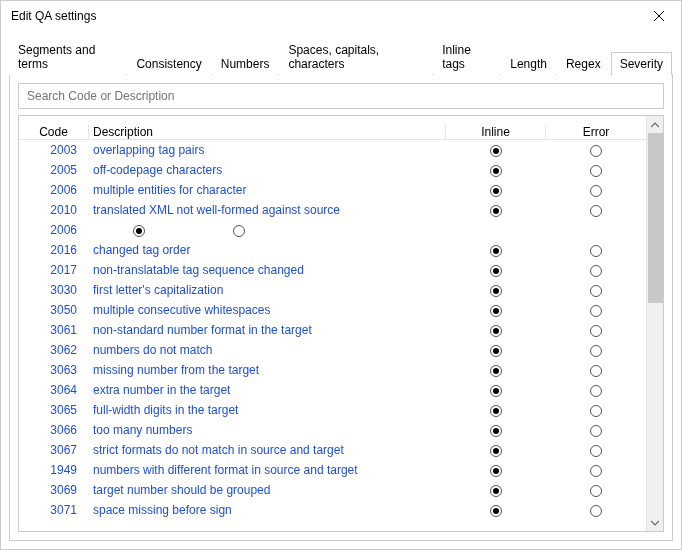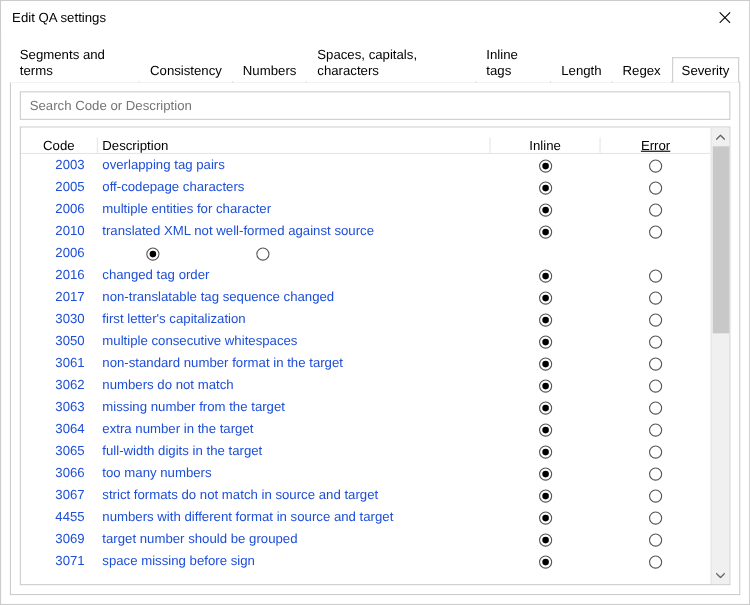--- a/index.html
+++ b/index.html
@@ -103,21 +103,21 @@
   .col-code   { width: 70px; text-align: center; }
   .col-desc   { flex: 1; }
   .col-warn   { width: 100px; text-align: center; }
   .col-err    { width: 100px; text-align: center; }
   .grid-header > div {
     border-right: 1px solid #e5e5e5;
     padding: 0 4px;
     font-weight: 400;
     color: #000;
   }
-  .grid-header > div:last-child { border-right: none; text-decoration: underline; }
+  .grid-header > div:last-child { border-right: none; }
   .rows {
     overflow: hidden;
   }
   .row {
     display: flex;
     align-items: center;
     height: 20px;
     color: #1d4ed8;
   }
   .row .cell { padding: 0 4px; }
@@ -296,21 +296,21 @@
               <div class="cell col-warn"><span class="radio checked"></span></div>
               <div class="cell col-err"><span class="radio"></span></div>
             </div>
             <div class="row">
               <div class="cell col-code">3067</div>
               <div class="cell col-desc">strict formats do not match in source and target</div>
               <div class="cell col-warn"><span class="radio checked"></span></div>
               <div class="cell col-err"><span class="radio"></span></div>
             </div>
             <div class="row">
-              <div class="cell col-code">4455</div>
+              <div class="cell col-code">1949</div>
               <div class="cell col-desc">numbers with different format in source and target</div>
               <div class="cell col-warn"><span class="radio checked"></span></div>
               <div class="cell col-err"><span class="radio"></span></div>
             </div>
             <div class="row">
               <div class="cell col-code">3069</div>
               <div class="cell col-desc">target number should be grouped</div>
               <div class="cell col-warn"><span class="radio checked"></span></div>
               <div class="cell col-err"><span class="radio"></span></div>
             </div>

